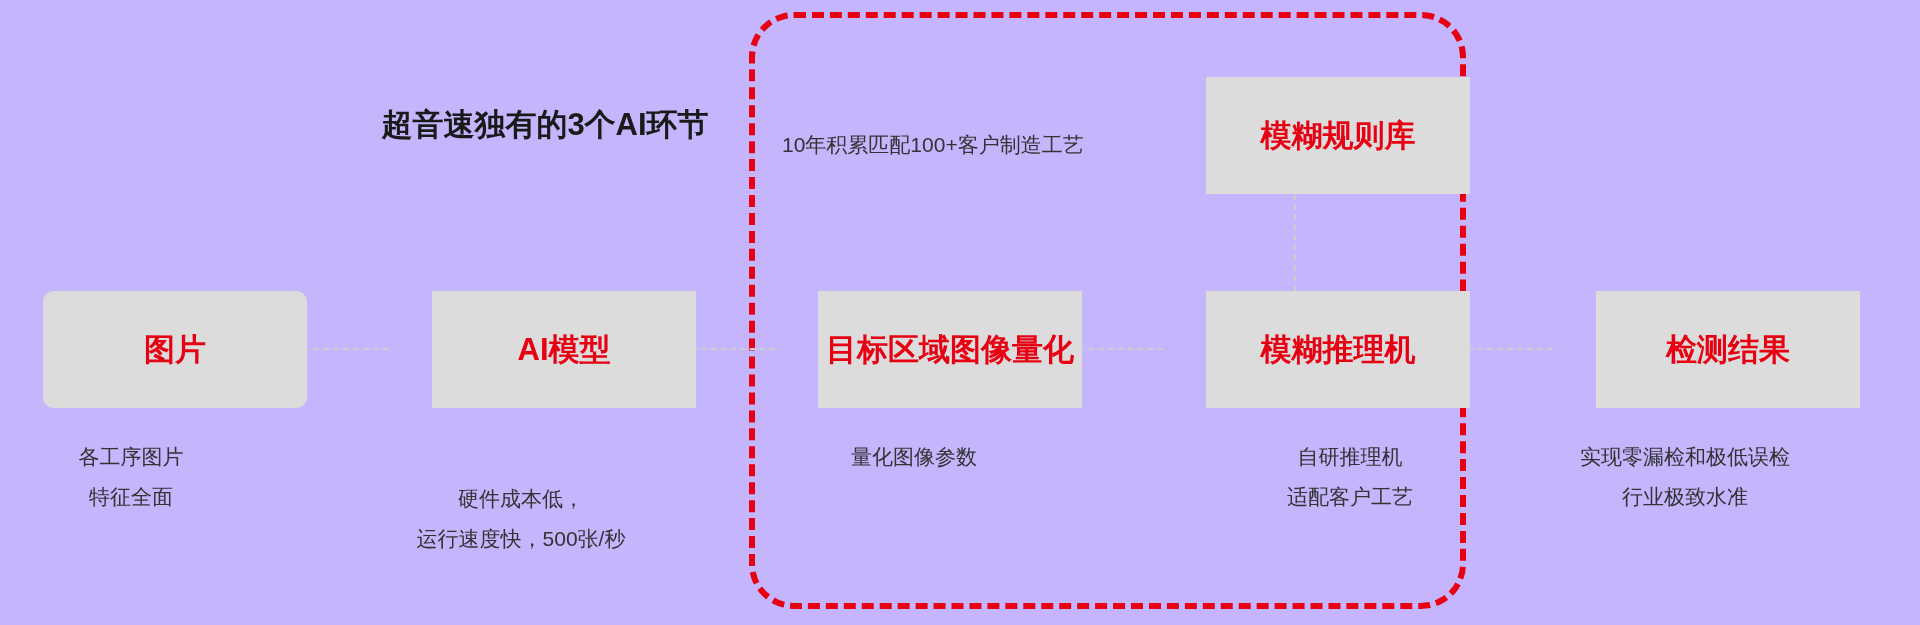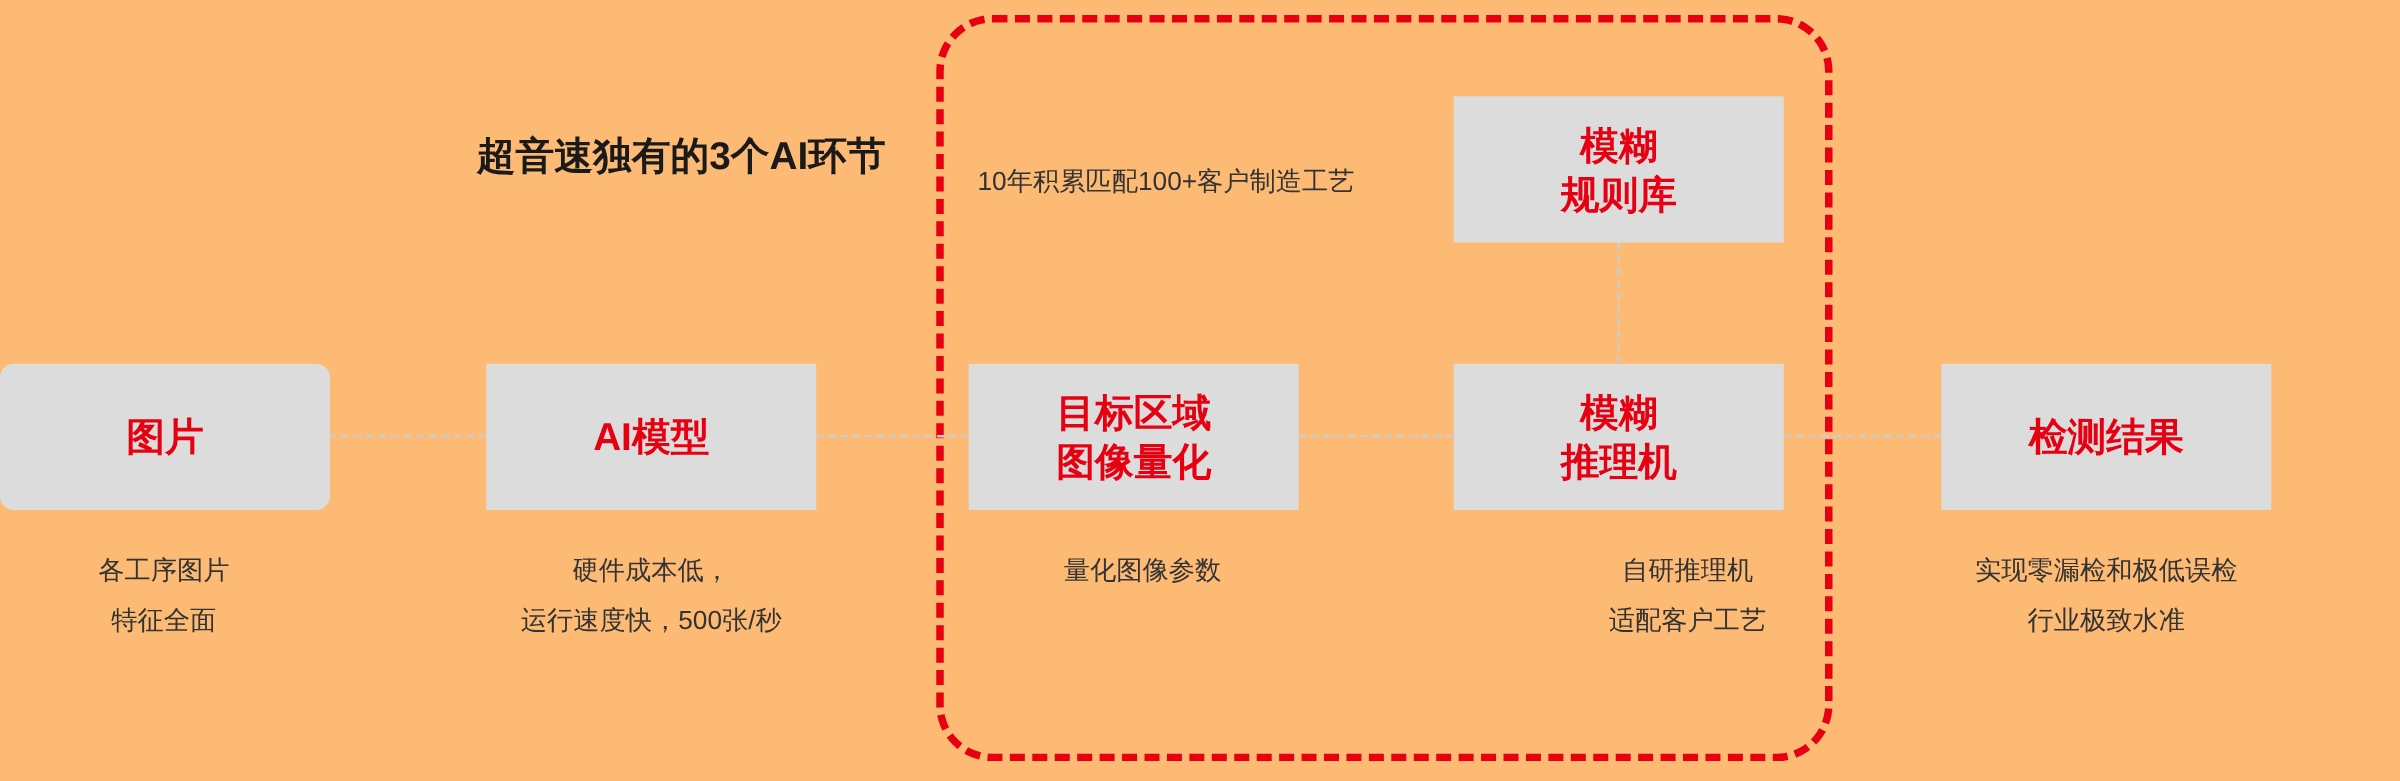--- a/index.html
+++ b/index.html
@@ -7,21 +7,21 @@
     --box-gray:#dcdcdc;
     --caption-color:#333333;
     --connector-color:#cccccc;
     --title-color:#1a1a1a;
   }
   *{margin:0;padding:0;box-sizing:border-box;}
   body{background:#ffffff;font-family:"Liberation Sans", sans-serif;}
   .canvas{
     position:relative;
     width:1920px;height:625px;
-    background:#fdba74;
+    background:#c4b5fd;
     overflow:hidden;
   }
   .title{
     position:absolute;
     left:545px;top:104px;
     transform:translateX(-50%);
     font-size:31px;font-weight:bold;
     color:var(--title-color);
     white-space:nowrap;
     z-index:4;
@@ -52,27 +52,28 @@
   .connector-v{
     position:absolute;
     width:0;
     border-left:2px dashed var(--connector-color);
     z-index:2;
   }
   .box{
     position:absolute;
     width:264px;height:117px;
     background:var(--box-gray);
-    display:flex;flex-direction:column;
+    display:flex;flex-direction:row;
     align-items:center;justify-content:center;
     color:var(--accent-red);
     font-size:31px;font-weight:bold;
     line-height:39px;
     text-align:center;
     z-index:3;
+    margin-left:43px;
   }
   .caption{
     position:absolute;
     top:437px;
     width:440px;
     transform:translateX(-50%);
     text-align:center;
     font-size:21px;
     line-height:40px;
     color:var(--caption-color);
@@ -86,21 +87,21 @@
   .pos-inference{left:1163px;top:291px;}
   .pos-result{left:1553px;top:291px;}
 
   .conn-1{left:263px;width:126px;}
   .conn-2{left:653px;width:122px;}
   .conn-3{left:1039px;width:124px;}
   .conn-4{left:1427px;width:126px;}
   .conn-v{left:1294px;top:194px;height:97px;}
 
   .cap-image{left:131px;}
-  .cap-ai-model{left:521px;}
+  .cap-ai-model{left:521px;margin-top:42px;}
   .cap-target{left:914px;}
   .cap-inference{left:1350px;}
   .cap-result{left:1685px;}
 </style>
 </head>
 <body>
 
 <div class="canvas">
 
   <div class="title">超音速独有的3个AI环节</div>

